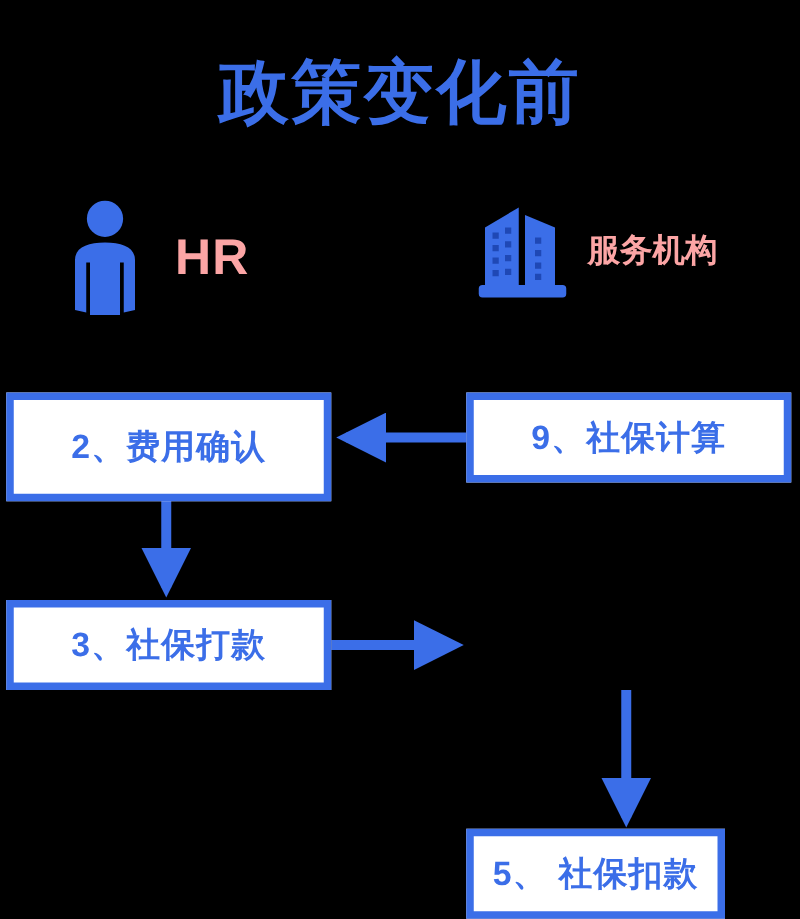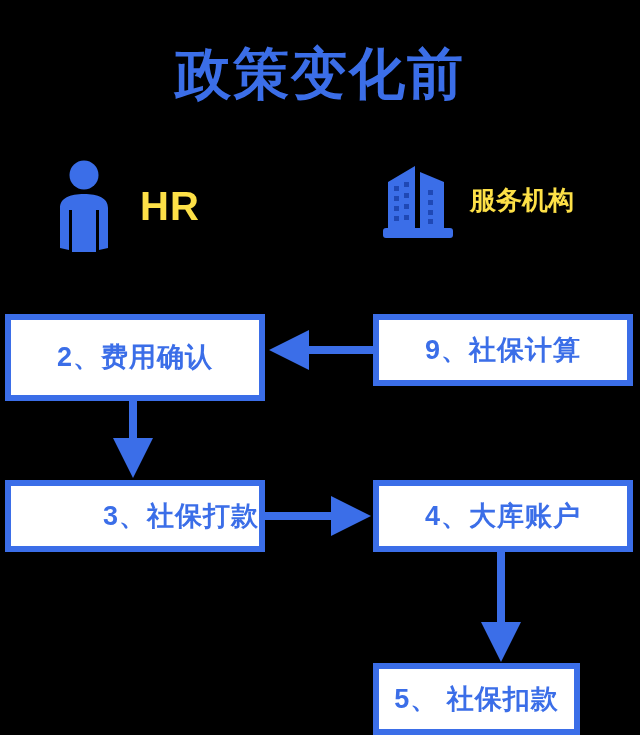--- a/index.html
+++ b/index.html
@@ -41,21 +41,21 @@
   
   .legend {
     position: absolute;
     display: flex;
     align-items: center;
   }
   #legend-hr { left: 58px; top: 160px; }
   #legend-agency { left: 382px; top: 160px; }
 
   .legend-label {
-    color: #fde047;
+    color: #fca5a5;
     font-size: 40px;
     font-weight: bold;
     line-height: 1;
     white-space: nowrap;
   }
   #legend-hr .legend-label { margin-left: 30px; letter-spacing: 1px; }
   #legend-agency .legend-label { margin-left: 16px; font-size: 26px; }
 
   .legend-icon { display: block; flex: none; }
 
@@ -73,21 +73,21 @@
     color: #3b6ee8;
     font-size: 27px;
     font-weight: bold;
     white-space: pre;
     letter-spacing: 1px;
     line-height: 1;
   }
 
   #box-1 { left: 373px; top: 314px; width: 260px; height: 72px; }
   #box-2 { left: 5px;   top: 314px; width: 260px; height: 87px; }
-  #box-3 { left: 5px;   top: 480px; width: 260px; height: 72px; justify-content: flex-end; }
+  #box-3 { left: 5px;   top: 480px; width: 260px; height: 72px; }
   #box-4 { left: 373px; top: 480px; width: 260px; height: 72px; }
   #box-5 { left: 373px; top: 663px; width: 207px; height: 72px; }
 
   
   #connectors {
     position: absolute;
     left: 0; top: 0;
     width: 640px;
     height: 735px;
     pointer-events: none;
@@ -170,21 +170,18 @@
   </div>
 
   <div class="flow-box" id="box-2">
     <span class="box-label">2、费用确认</span>
   </div>
 
   <div class="flow-box" id="box-3">
     <span class="box-label">3、社保打款</span>
   </div>
 
-  <div class="flow-box" id="box-4">
-    <span class="box-label">4、大库账户</span>
-  </div>
 
   <div class="flow-box" id="box-5">
     <span class="box-label">5、 社保扣款</span>
   </div>
 
 </div>
 
 </body></html>

